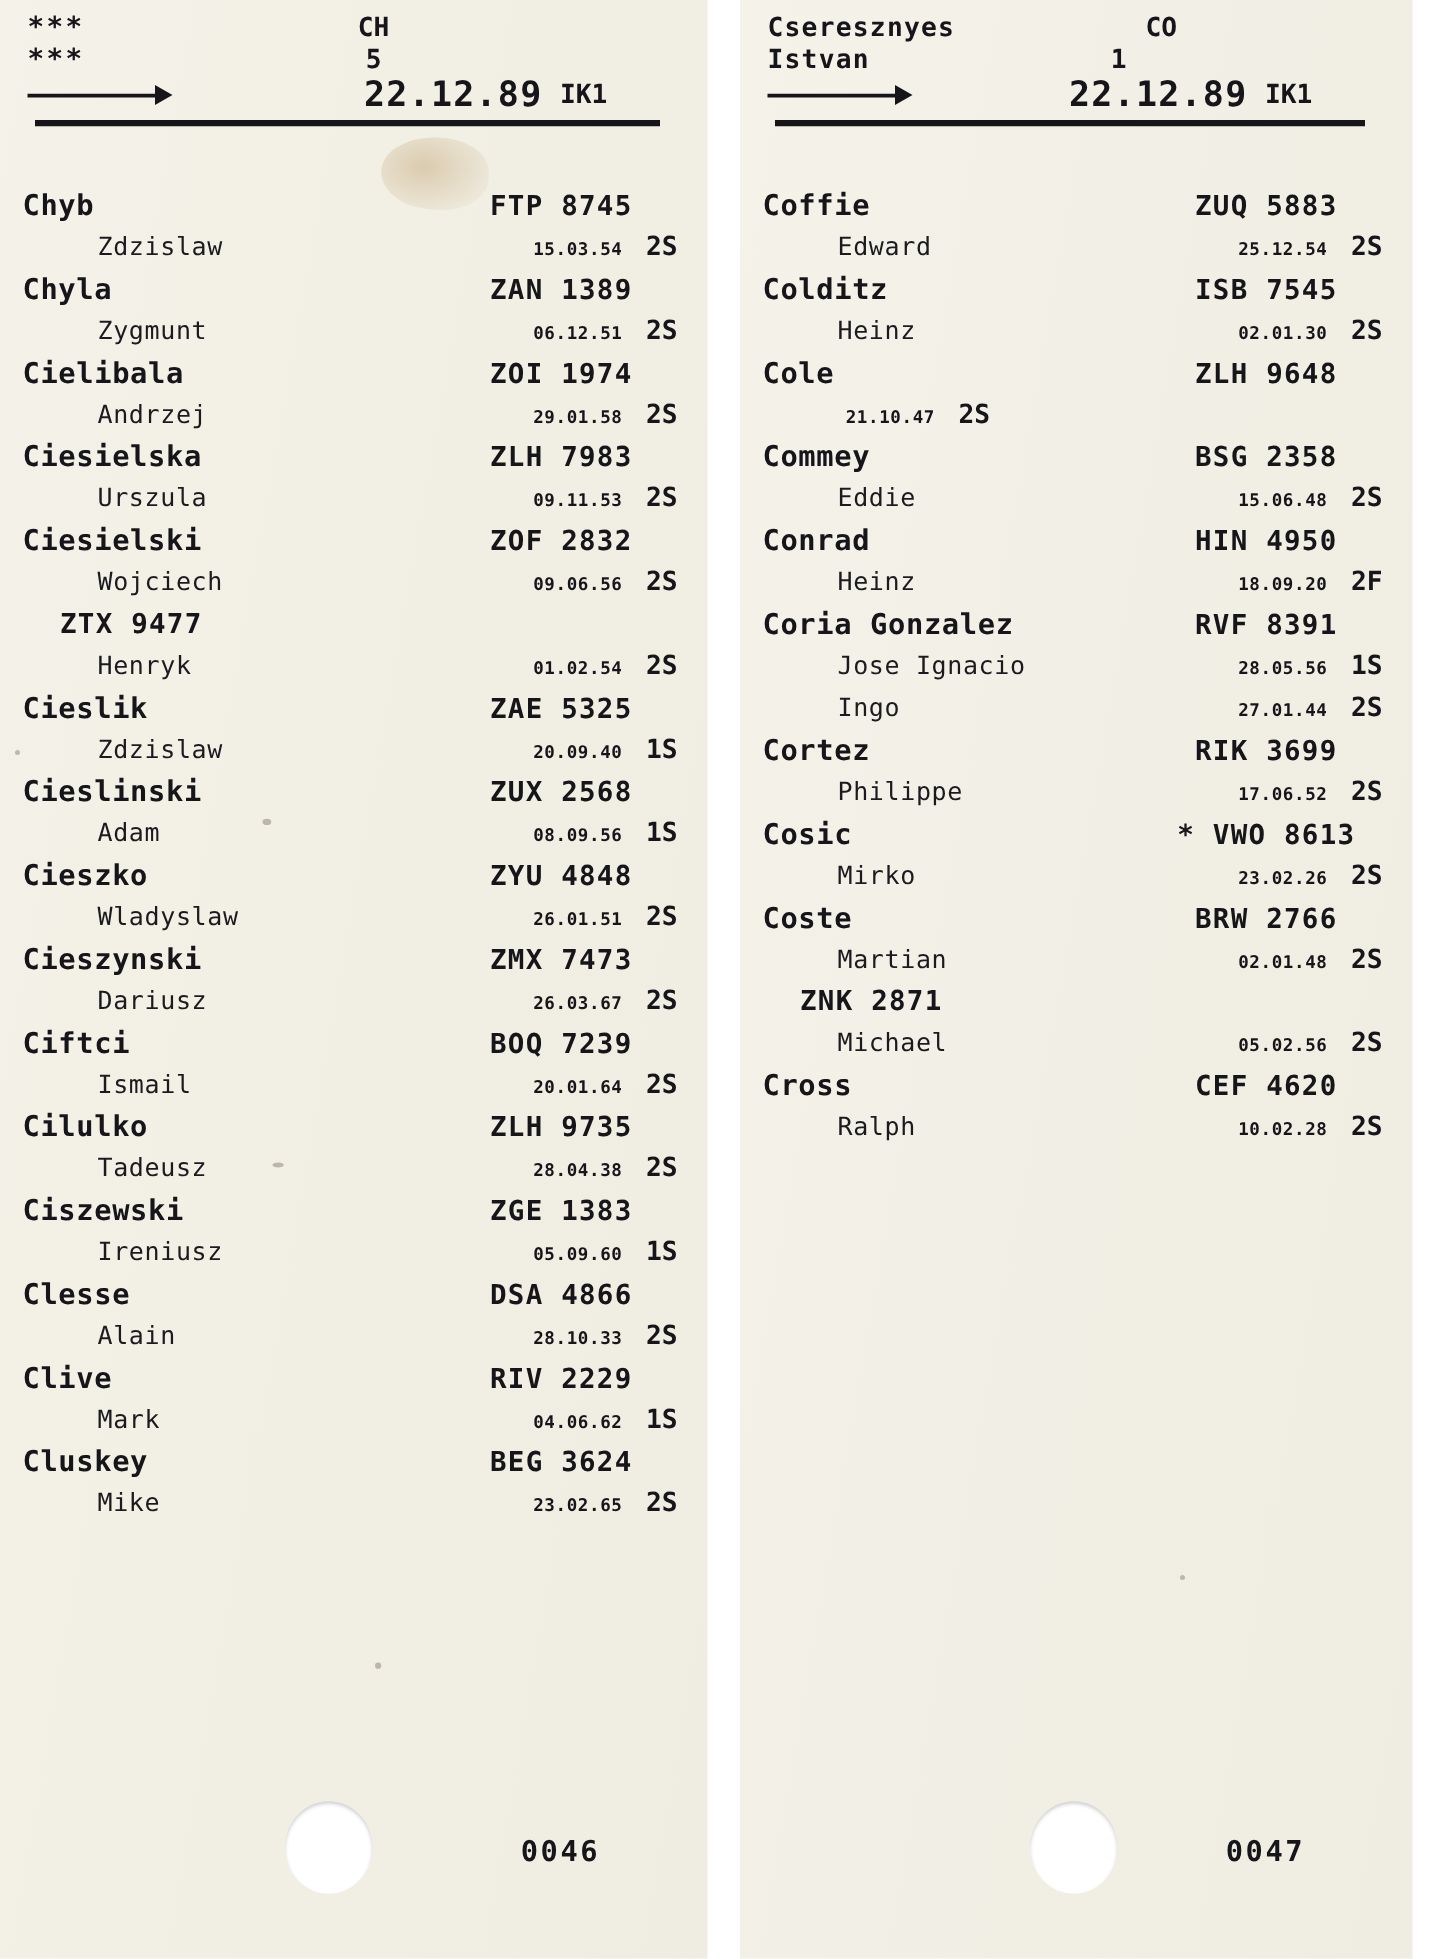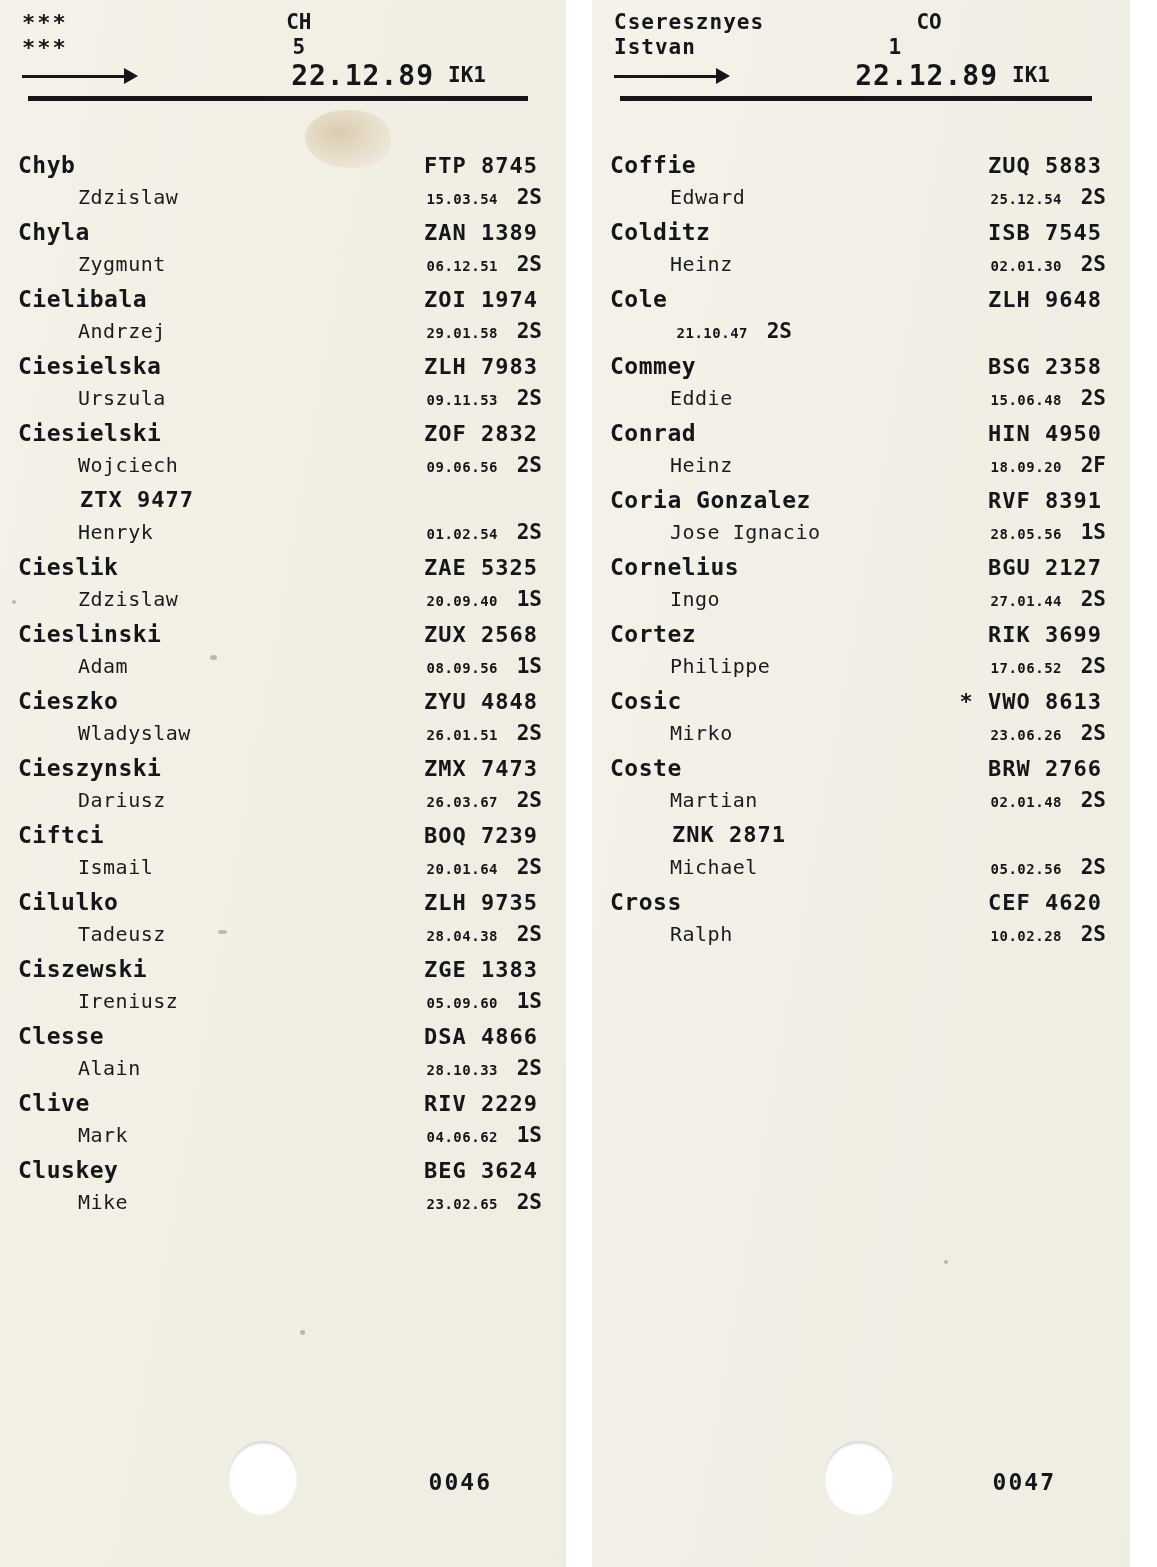--- a/index.html
+++ b/index.html
@@ -132,21 +132,21 @@
     letter-spacing: 0.5px;
     flex: 1;
     padding-left: 2px;
   }
   .code {
     font-size: 22px;
     font-weight: bold;
     color: #16161a;
     letter-spacing: 1px;
     width: 190px;
-    text-align: right;
+    text-align: center;
     padding-right: 12px;
   }
   .given {
     font-size: 20px;
     color: #1b1b1f;
     flex: 1;
     padding-left: 62px;
     letter-spacing: 0.5px;
   }
   .dob {
@@ -162,21 +162,21 @@
     font-weight: bold;
     color: #16161a;
     width: 52px;
     text-align: right;
     padding-right: 8px;
   }
 
   
   .footer {
     position: absolute;
-    left: 0; right: 4px;
+    left: 0; right: 16px;
     bottom: 58px;
     height: 40px;
   }
   .punch {
     position: absolute;
     width: 70px; height: 74px;
     background: #ffffff;
     border-radius: 50%;
     box-shadow: 0 2px 3px rgba(0,0,0,0.18) inset;
   }
@@ -359,30 +359,29 @@
       </div>
       <div class="entry">
         <div class="line"><span class="surname">Conrad</span><span class="code">HIN 4950</span></div>
         <div class="line"><span class="given">Heinz</span><span class="dob">18.09.20</span><span class="flag">2F</span></div>
       </div>
       <div class="entry">
         <div class="line"><span class="surname">Coria Gonzalez</span><span class="code">RVF 8391</span></div>
         <div class="line"><span class="given">Jose Ignacio</span><span class="dob">28.05.56</span><span class="flag">1S</span></div>
       </div>
       <div class="entry">
-        <div class="line"><span class="surname">Cornelius</span><span class="code">BGU 2127</span></div>
         <div class="line"><span class="given">Ingo</span><span class="dob">27.01.44</span><span class="flag">2S</span></div>
       </div>
       <div class="entry">
         <div class="line"><span class="surname">Cortez</span><span class="code">RIK 3699</span></div>
         <div class="line"><span class="given">Philippe</span><span class="dob">17.06.52</span><span class="flag">2S</span></div>
       </div>
       <div class="entry">
         <div class="line"><span class="surname">Cosic</span><span class="code">* VWO 8613</span></div>
-        <div class="line"><span class="given">Mirko</span><span class="dob">23.06.26</span><span class="flag">2S</span></div>
+        <div class="line"><span class="given">Mirko</span><span class="dob">23.02.26</span><span class="flag">2S</span></div>
       </div>
       <div class="entry">
         <div class="line"><span class="surname">Coste</span><span class="code">BRW 2766</span></div>
         <div class="line"><span class="given">Martian</span><span class="dob">02.01.48</span><span class="flag">2S</span></div>
       </div>
       <div class="entry">
         <div class="line"><span class="code">ZNK 2871</span></div>
         <div class="line"><span class="given">Michael</span><span class="dob">05.02.56</span><span class="flag">2S</span></div>
       </div>
       <div class="entry">

